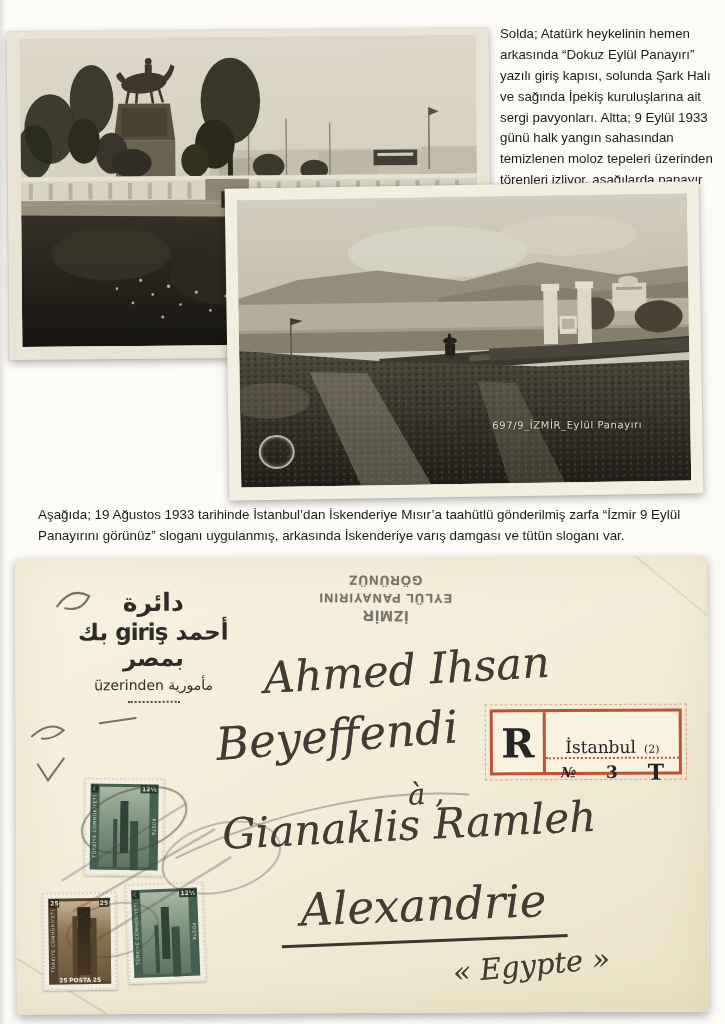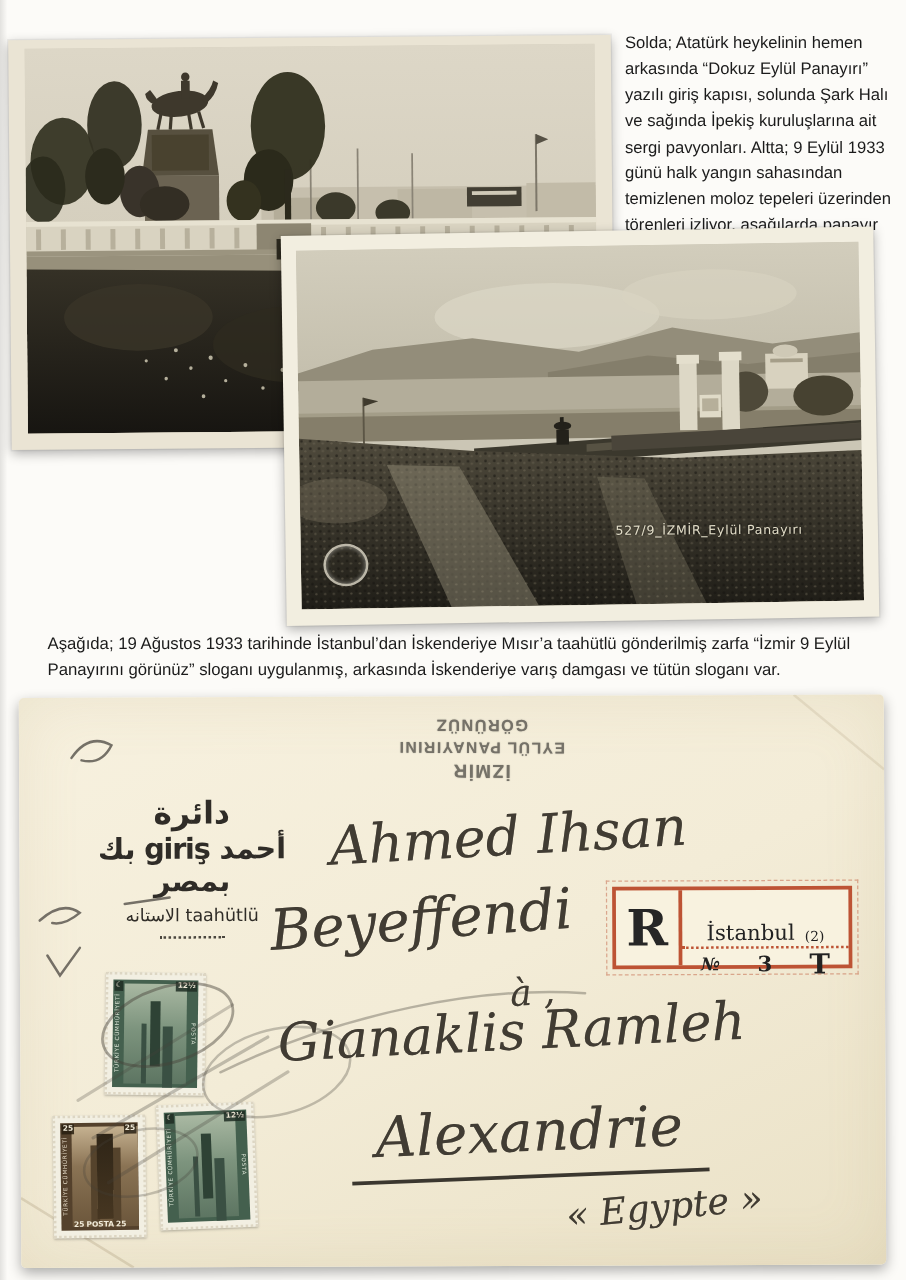--- a/index.html
+++ b/index.html
@@ -26,21 +26,21 @@
   .blindstamp{position:absolute;left:4%;top:82%;width:32px;height:30px;border-radius:50%;
         border:2px solid rgba(236,231,214,.75);box-shadow:inset 0 0 4px rgba(255,255,250,.5);}
 
   
   .envelope{position:absolute;left:16px;top:557px;width:692px;height:456px;
         background:linear-gradient(155deg,#f7f1df 0%,#f3ecd7 50%,#eae1c6 100%);
         border-radius:4px;transform:rotate(-0.25deg);z-index:1;
         box-shadow:0 4px 10px rgba(0,0,0,.32),inset 0 0 50px rgba(170,150,100,.14);}
   .env-layer{position:absolute;inset:0;pointer-events:none;}
 
-  .cachet{position:absolute;left:50px;top:30px;width:176px;text-align:center;color:#2f2c27;margin-top:48px;}
+  .cachet{position:absolute;left:50px;top:30px;width:176px;text-align:center;color:#2f2c27;}
   .cachet .c1{font-family:"DejaVu Sans",sans-serif;font-size:25px;font-weight:bold;direction:rtl;}
   .cachet .c2{font-family:"DejaVu Sans",sans-serif;font-size:23px;font-weight:bold;direction:rtl;
         letter-spacing:-1px;margin-top:2px;}
   .cachet .c3{font-family:"DejaVu Sans",sans-serif;font-size:14px;margin-top:6px;direction:rtl;}
   .cachet .divider{width:52px;margin:8px auto 0;border-top:2px dotted #4a463e;}
 
   .slogan{position:absolute;left:288px;top:16px;width:164px;transform:rotate(180.5deg);
         text-align:center;color:#5a5750;opacity:.82;font-weight:bold;letter-spacing:1.2px;
         text-shadow:0 0 1px rgba(90,87,80,.7);}
   .slogan .s1{font-size:15px;}
@@ -270,21 +270,21 @@
         <line x1="52" y1="118" x2="52" y2="155" stroke="#5c5646" stroke-width="1.5"></line>
         <polygon points="52,118 64,121 52,125" fill="#3f3a2d"></polygon>
 
         <polygon points="0,150 140,162 300,170 450,166 450,286 0,286" fill="url(#crowd2)"></polygon>
         <polygon points="0,150 140,162 300,170 450,166 450,286 0,286" fill="url(#crowdDots)" opacity=".55"></polygon>
 
         <polygon points="70,172 120,286 190,286 128,174" fill="#9a937c" opacity=".45"></polygon>
         <polygon points="238,184 268,286 324,286 276,186" fill="#8f8871" opacity=".3"></polygon>
         <ellipse cx="30" cy="200" rx="40" ry="18" fill="#7d7660" opacity=".35"></ellipse>
       </svg>
-      <div class="photo-caption">527/9_İZMİR_Eylül Panayırı</div>
+      <div class="photo-caption">697/9_İZMİR_Eylül Panayırı</div>
       <div class="blindstamp"></div>
     </div>
   </div>
 
   <div class="desc desc-bottom">Aşağıda; 19 Ağustos 1933 tarihinde İstanbul’dan İskenderiye Mısır’a taahütlü gönderilmiş zarfa “İzmir 9 Eylül Panayırını görünüz” sloganı uygulanmış, arkasında İskenderiye varış damgası ve tütün sloganı var.</div>
 
   <div class="envelope">
 
     <svg class="env-layer" viewBox="0 0 692 456">
       <g fill="none" stroke="#55514a" stroke-width="2" opacity=".8" stroke-linecap="round">
@@ -293,21 +293,21 @@
         <path d="M16,178 q18,-16 32,-6 q-12,10 -22,8"></path>
         <path d="M22,206 l10,16 l16,-22"></path>
       </g>
       <line x1="0" y1="400" x2="90" y2="456" stroke="rgba(120,100,60,.18)" stroke-width="2"></line>
       <line x1="620" y1="0" x2="692" y2="60" stroke="rgba(120,100,60,.12)" stroke-width="2"></line>
     </svg>
 
     <div class="cachet">
       <div class="c1">دائرة</div>
       <div class="c2">أحمد giriş بك بمصر</div>
-      <div class="c3">taahütlü الاستانه</div>
+      <div class="c3">مأمورية üzerinden</div>
       <div class="divider"></div>
     </div>
 
     <div class="slogan">
       <div class="s1">İZMİR</div>
       <div class="s2">EYLÜL PANAYIRINI</div>
       <div class="s3">GÖRÜNÜZ</div>
     </div>
 
     <div class="hand h1">Ahmed Ihsan</div>

